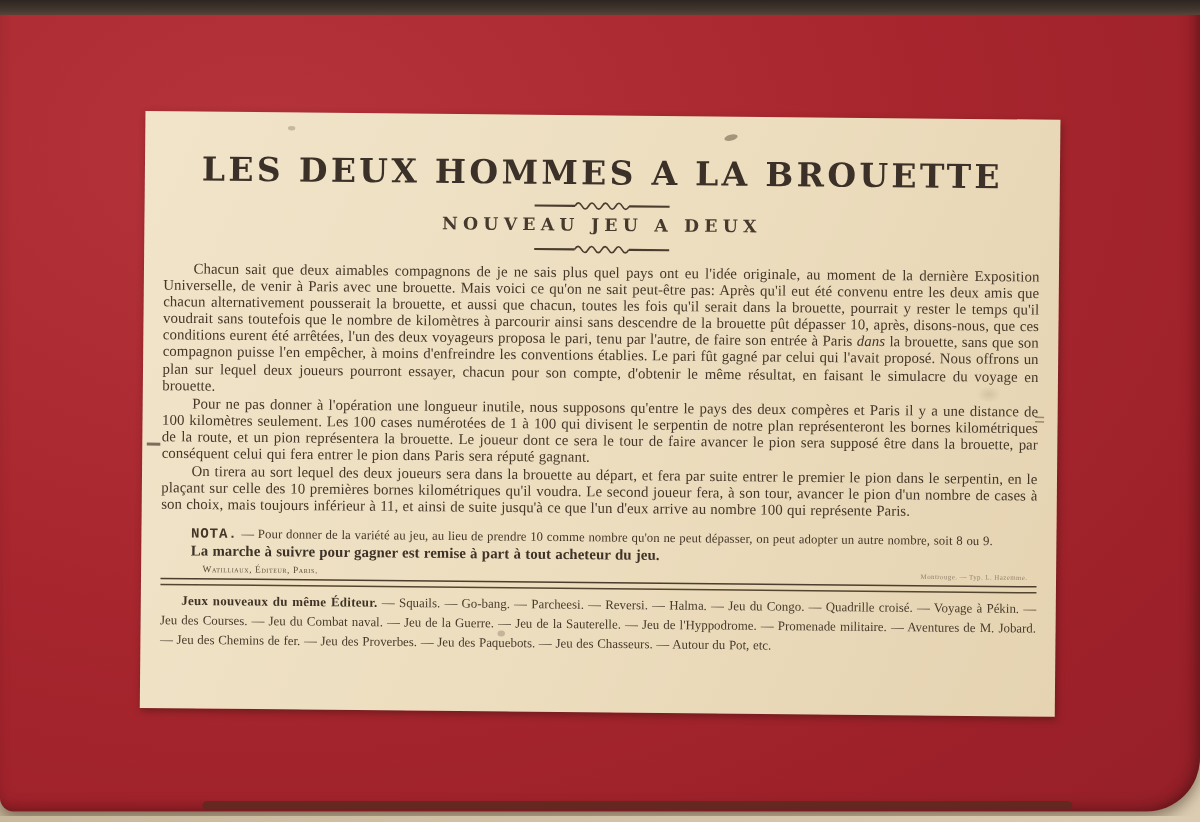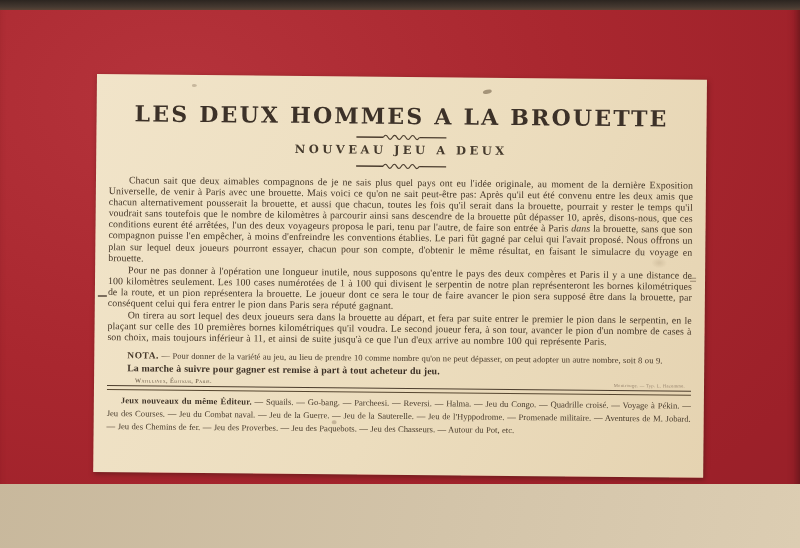--- a/index.html
+++ b/index.html
@@ -1,21 +1,21 @@
 <!DOCTYPE html>
 <html><head>
 <meta charset="utf-8">
 <style>
   html,body{margin:0;padding:0;}
   body{
     width:800px;height:548px;overflow:hidden;
     background:linear-gradient(100deg,#c6b69a 0%,#d3c4a9 60%,#dccdb2 100%);
     font-family:"Liberation Serif", serif;
   }
-  .photo{position:relative;width:800px;height:484px;overflow:hidden;}
+  .photo{position:relative;width:800px;height:544px;overflow:hidden;}
 
   
   .board{
     position:absolute;left:0;top:0;width:800px;height:541px;
     background:radial-gradient(ellipse at 22% 18%, #b5333b 0%, #a9272f 45%, #9c2029 85%, #962029 100%);
     border-radius:0 0 36px 9px;
     box-shadow:0 4px 9px rgba(45,22,12,.45),
                inset -7px 0 10px -5px rgba(55,15,15,.55),
                inset 0 -6px 10px -5px rgba(55,15,15,.5);
   }
@@ -52,21 +52,21 @@
   }
 
   .body-text{margin-top:6px;}
   .body-text p{
     margin:0;font-size:9.9px;line-height:11.1px;text-align:justify;
     text-indent:20px;letter-spacing:.05px;word-spacing:.3px;
   }
   .body-text p + p{margin-top:1px;}
 
   .nota{margin-top:9px !important;font-size:8.5px !important;line-height:9.9px !important;}
-  .nota strong{font-size:9.4px;letter-spacing:.6px;}
+  .nota strong{font-size:9.4px;letter-spacing:.6px;font-family:Liberation Mono, monospace;}
 
   .marche{
     margin-top:4px;font-weight:bold;font-size:10.2px;line-height:11px;
     text-indent:20px;color:#3e3227;
   }
 
   .imprint-row{
     display:flex;justify-content:space-between;align-items:baseline;
     margin-top:3px;padding:0 6px 0 28px;
   }

